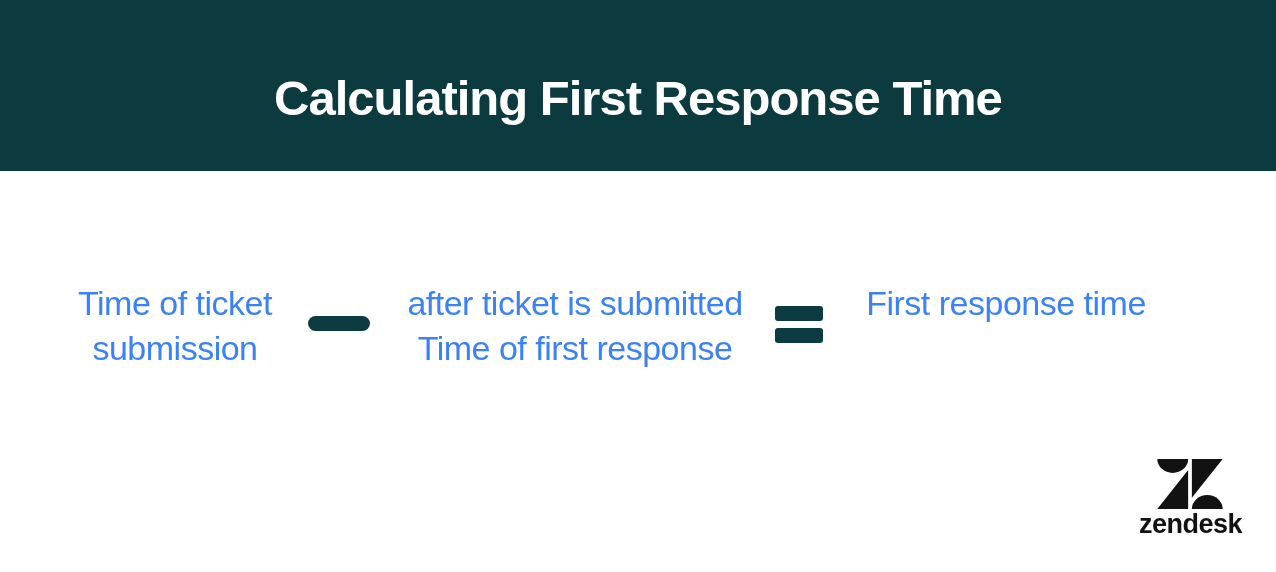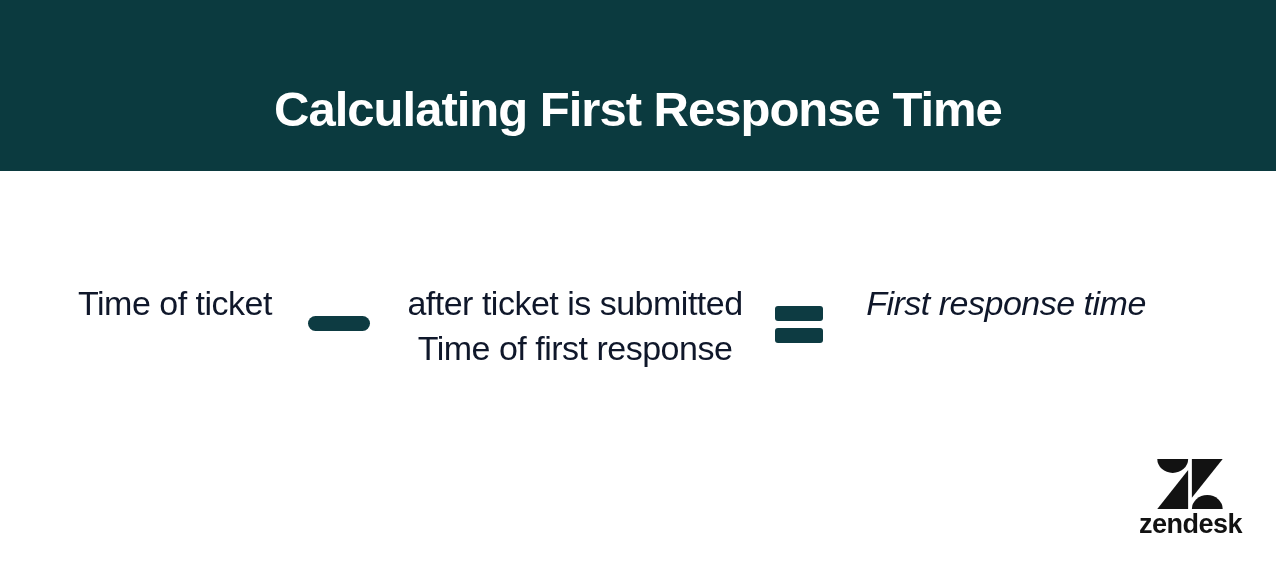--- a/index.html
+++ b/index.html
@@ -14,44 +14,44 @@
 
   
   .band {
     position: absolute;
     left: 0; top: 0;
     width: 1276px; height: 171px;
     background: #0b3a3f;
   }
   .band h1 {
     position: absolute;
-    left: 0; top: 81px;
+    left: 0; top: 70px;
     width: 100%;
     margin: 0;
     text-align: center;
     color: #ffffff;
     font-size: 49px;
     font-weight: 700;
     letter-spacing: -1px;
     line-height: 56px;
   }
 
   
   .operand {
     position: absolute;
     top: 281px;
-    color: #0f172a;
+    color: #3b82f6;
     font-size: 34px;
     letter-spacing: -0.5px;
     line-height: 45px;
     text-align: center;
   }
   .operand-1 { left: 25px;  width: 300px; }
   .operand-2 { left: 385px; width: 380px; }
-  .operand-3 { left: 826px; width: 360px; font-style: italic; }
+  .operand-3 { left: 826px; width: 360px; }
 
   .minus {
     position: absolute;
     left: 308px; top: 316px;
     width: 62px; height: 15px;
     border-radius: 8px;
     background: #0d3b42;
   }
   .equals {
     position: absolute;
@@ -86,20 +86,21 @@
 <div class="canvas">
 
   <header class="band">
     <h1>Calculating First Response Time</h1>
   </header>
 
   <main>
 
     <div class="operand operand-1">
       <div>Time of ticket</div>
+      <div>submission</div>
     </div>
 
     <div class="minus"></div>
 
     <div class="operand operand-2">
       <div>after ticket is submitted</div>
       <div>Time of first response</div>
     </div>
 
     <div class="equals">

